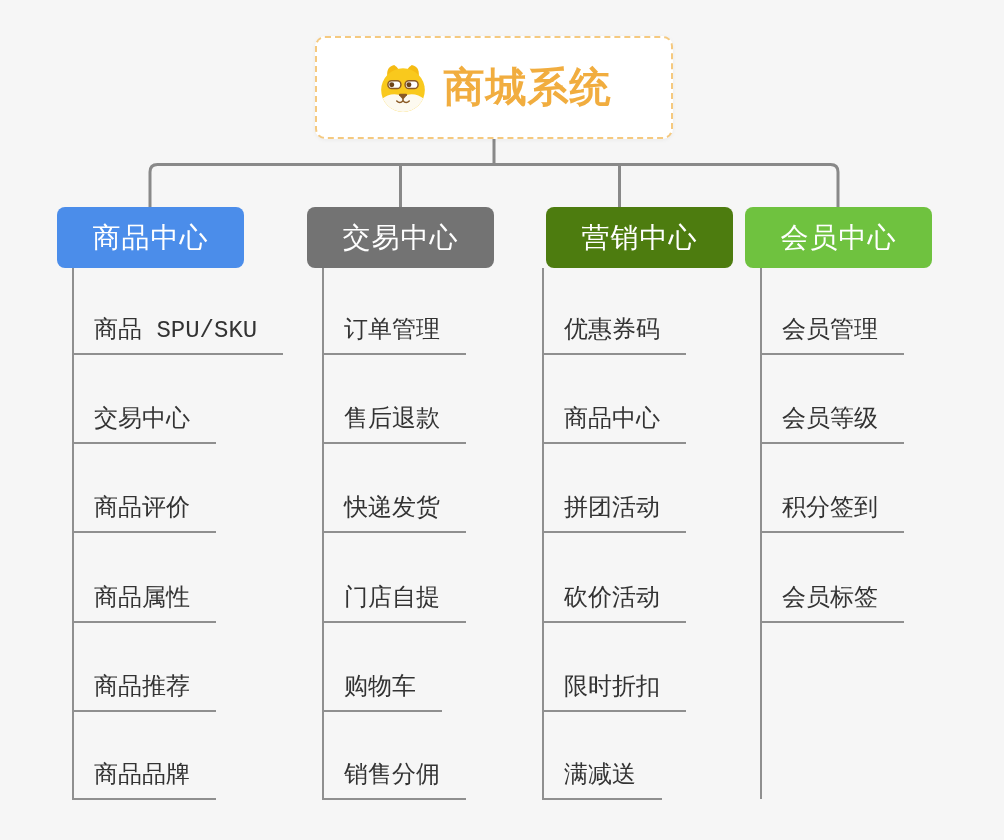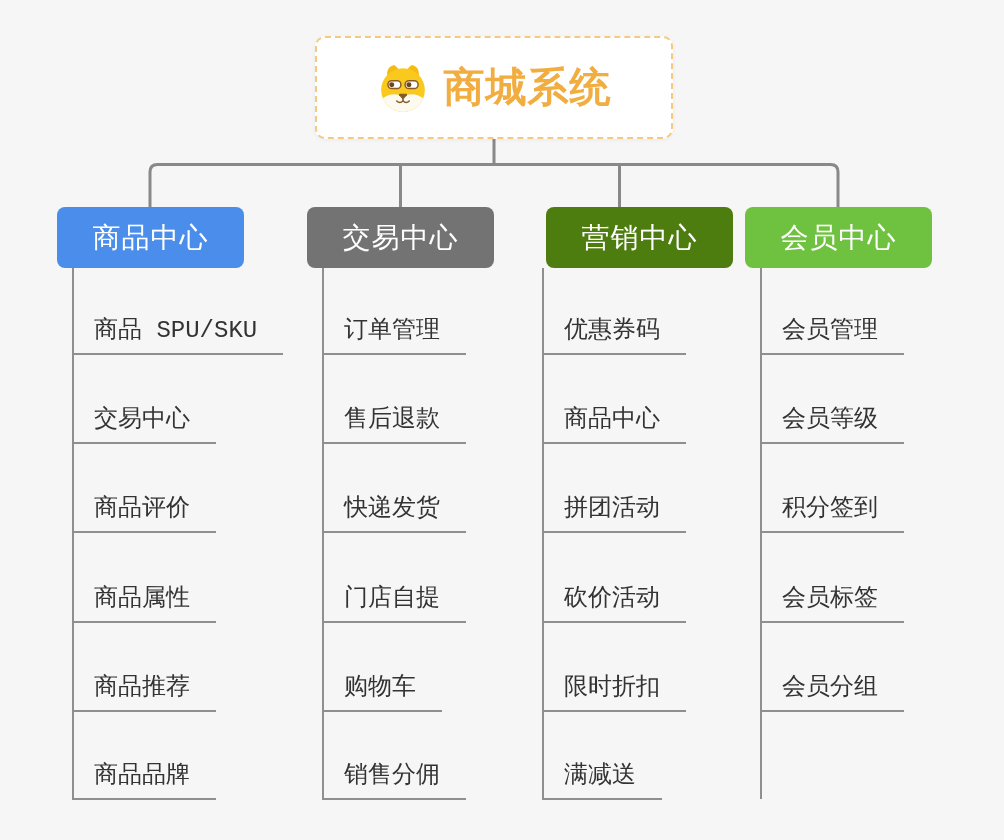--- a/index.html
+++ b/index.html
@@ -118,15 +118,14 @@
   <div class="item" style="left:542px;top:400px">商品中心</div>
   <div class="item" style="left:542px;top:489px">拼团活动</div>
   <div class="item" style="left:542px;top:579px">砍价活动</div>
   <div class="item" style="left:542px;top:668px">限时折扣</div>
   <div class="item" style="left:542px;top:756px">满减送</div>
 
   <div class="item" style="left:760px;top:311px">会员管理</div>
   <div class="item" style="left:760px;top:400px">会员等级</div>
   <div class="item" style="left:760px;top:489px">积分签到</div>
   <div class="item" style="left:760px;top:579px">会员标签</div>
-  <div class="item" style="left:760px;top:668px">会员分组</div>
 
 </div>
 
 </body></html>

